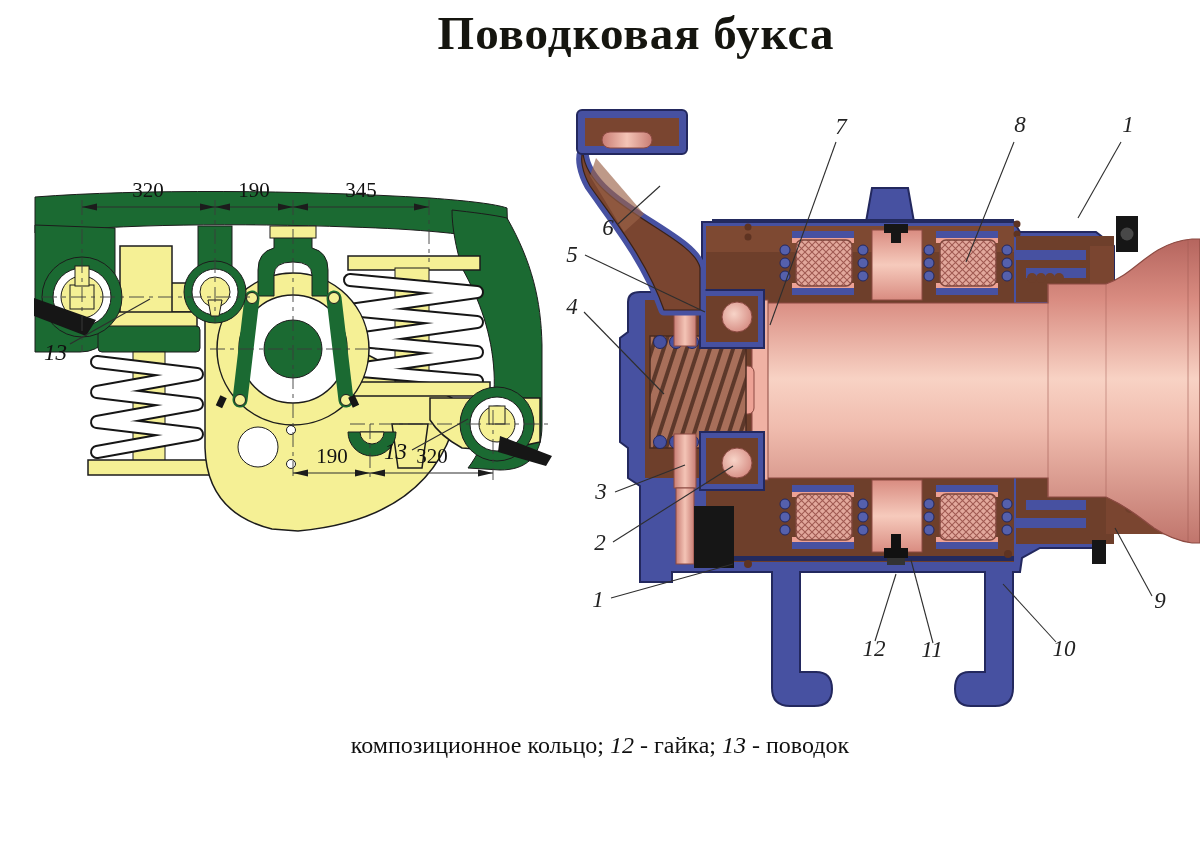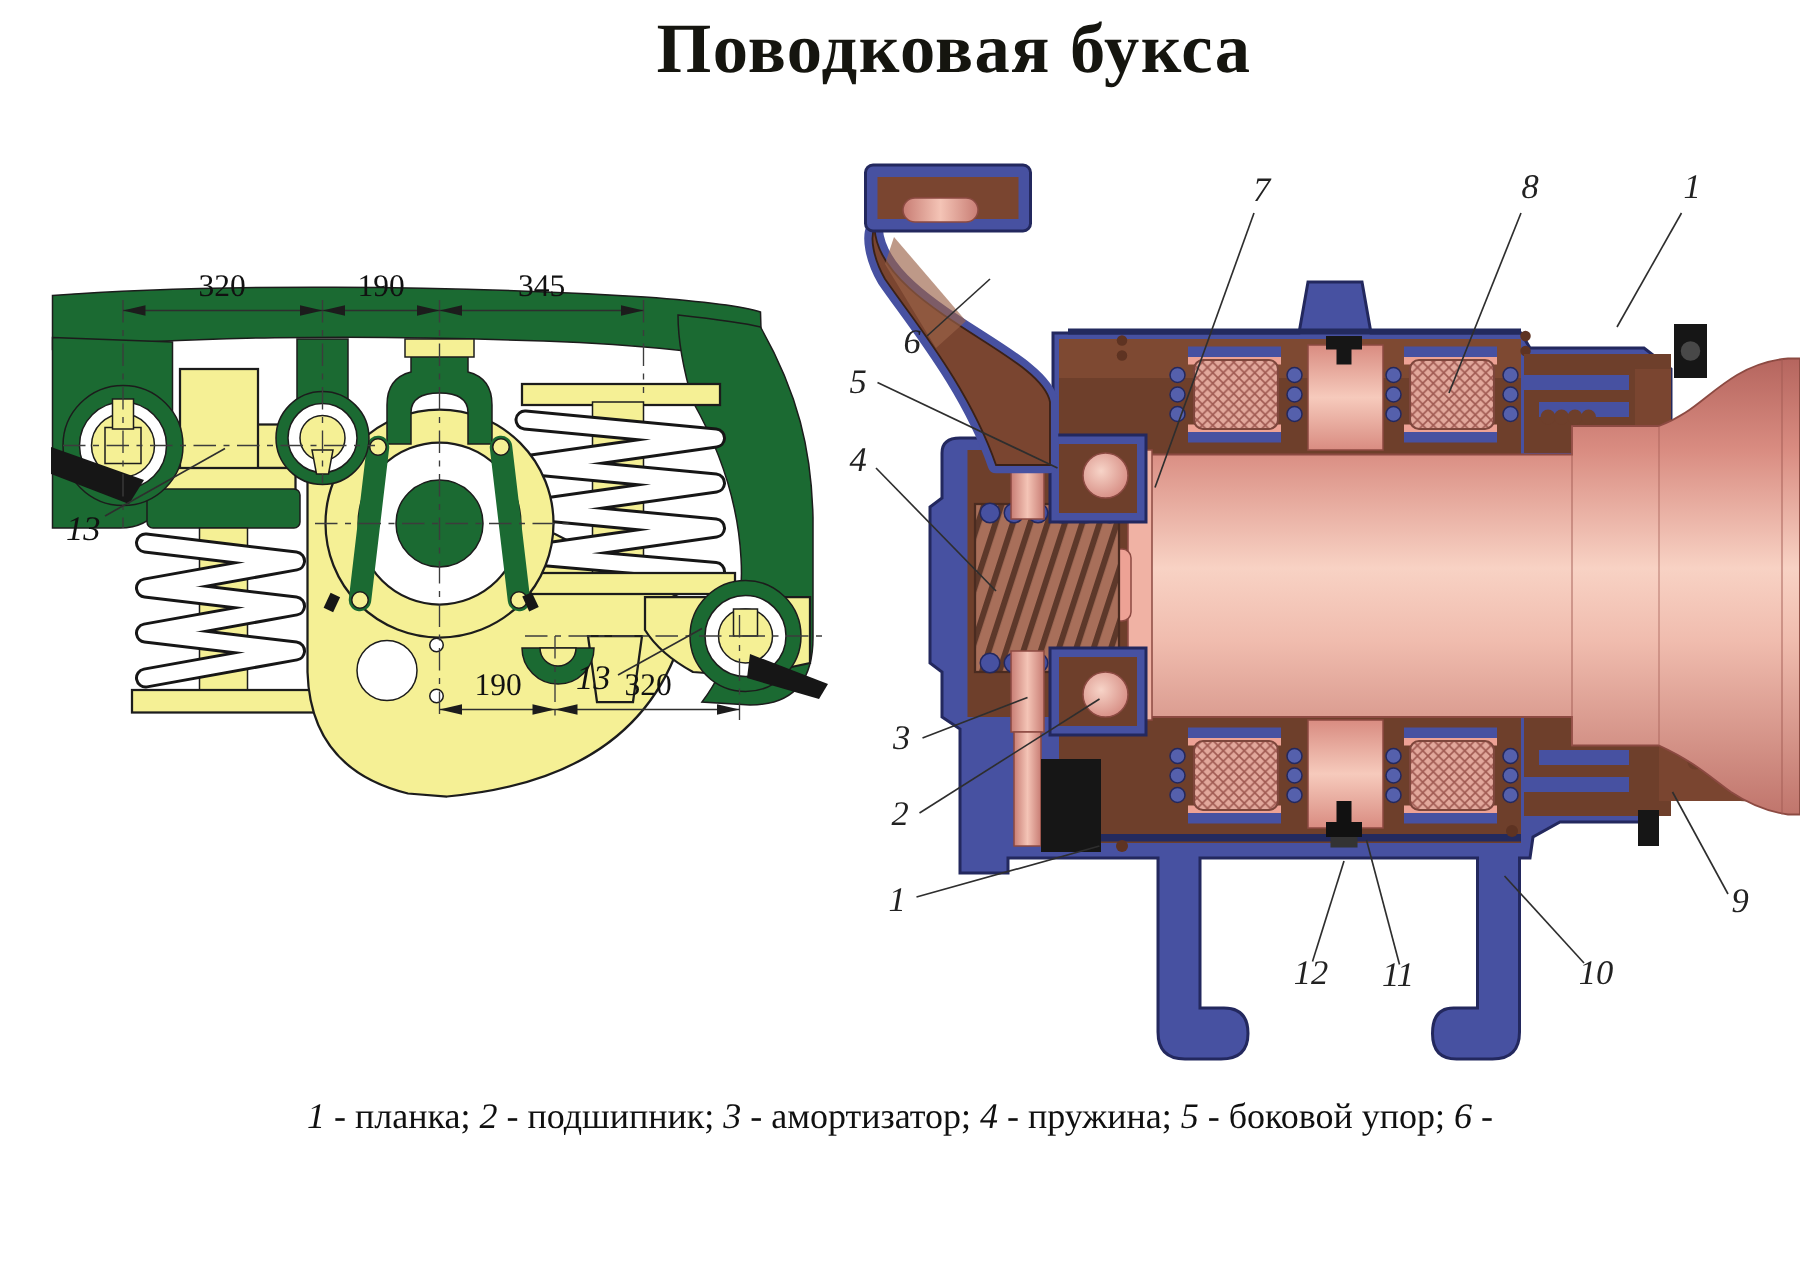--- a/index.html
+++ b/index.html
@@ -385,16 +385,16 @@
         <text class="callout" x="598" y="607" text-anchor="middle">1</text>
         <text class="callout" x="874" y="656" text-anchor="middle">12</text>
         <text class="callout" x="932" y="657" text-anchor="middle">11</text>
         <text class="callout" x="1064" y="656" text-anchor="middle">10</text>
         <text class="callout" x="1160" y="608" text-anchor="middle">9</text>
       </g>
     </g>
   </svg>
 
   <div class="legend">
-    <div><i>1</i> - планка; <i>2</i> - подшипник; <i>3</i> - амортизатор; <i>4</i> - пружина; <i>5</i> - боковой упор; <i>6</i> -</div>
+    <div>композиционное кольцо; <i>12</i> - гайка; <i>13</i> - поводок</div>
   </div>
 
 </div>
 
 </body></html>

